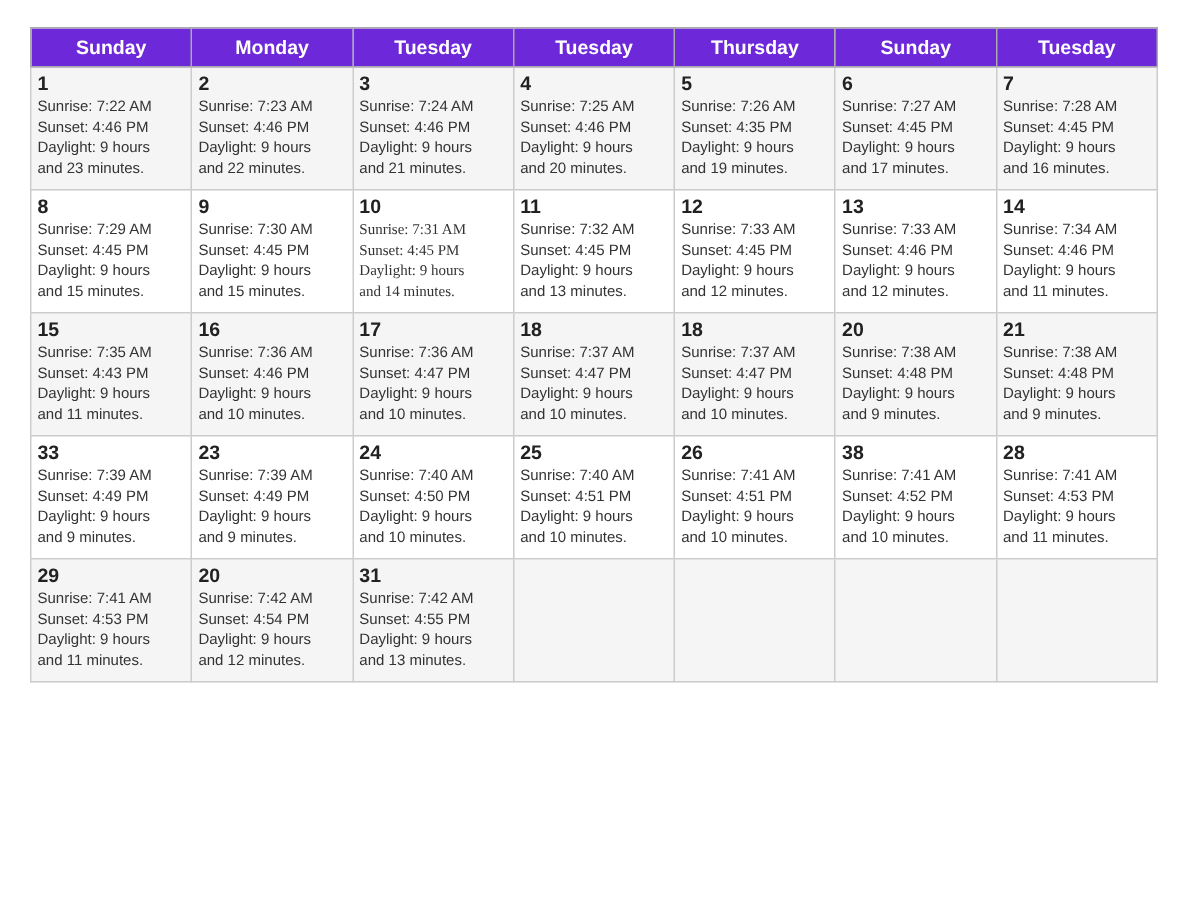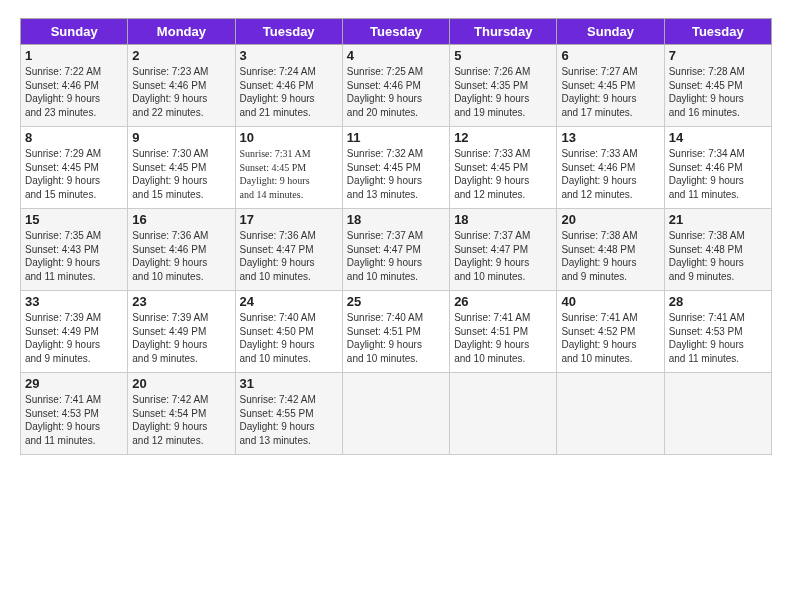--- a/index.html
+++ b/index.html
@@ -284,21 +284,21 @@
 and 10 minutes.</div>
           </td>
           <td>
             <span class="day-num">26</span>
             <div class="cell-text" style="white-space: pre-line;">Sunrise: 7:41 AM
 Sunset: 4:51 PM
 Daylight: 9 hours
 and 10 minutes.</div>
           </td>
           <td>
-            <span class="day-num">40</span>
+            <span class="day-num">38</span>
             <div class="cell-text" style="white-space: pre-line;">Sunrise: 7:41 AM
 Sunset: 4:52 PM
 Daylight: 9 hours
 and 10 minutes.</div>
           </td>
           <td>
             <span class="day-num">28</span>
             <div class="cell-text" style="white-space: pre-line;">Sunrise: 7:41 AM
 Sunset: 4:53 PM
 Daylight: 9 hours

